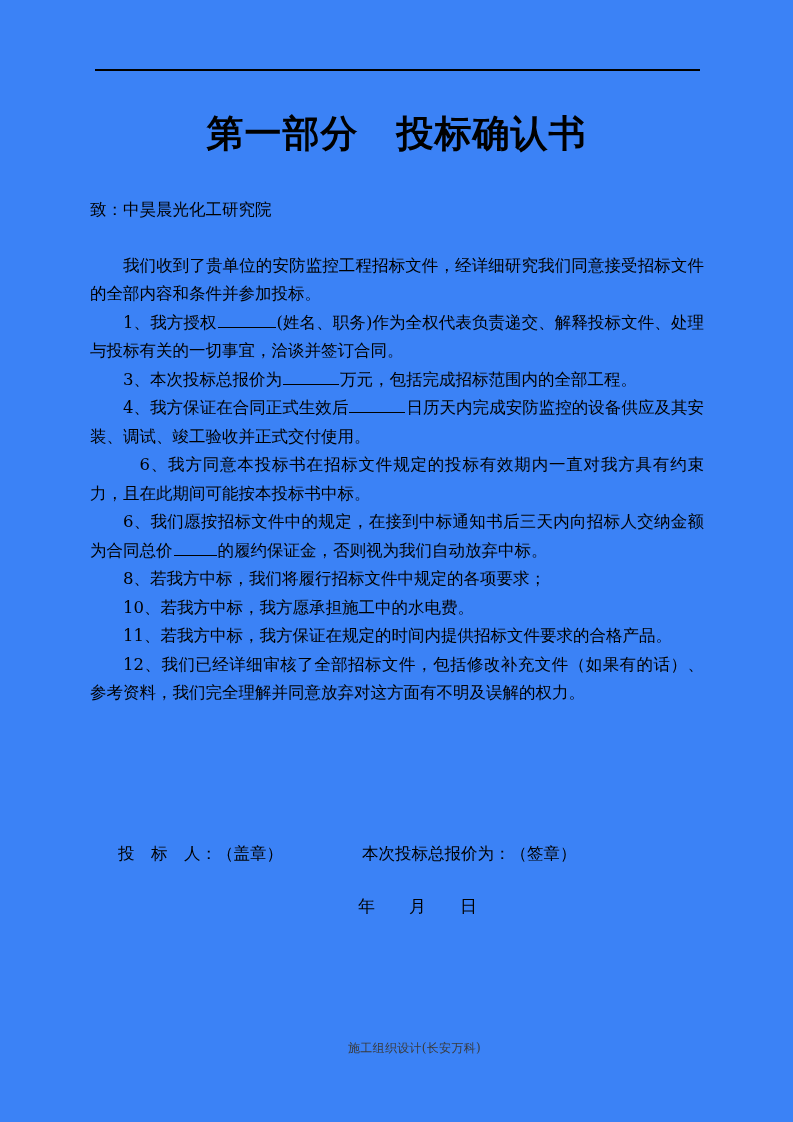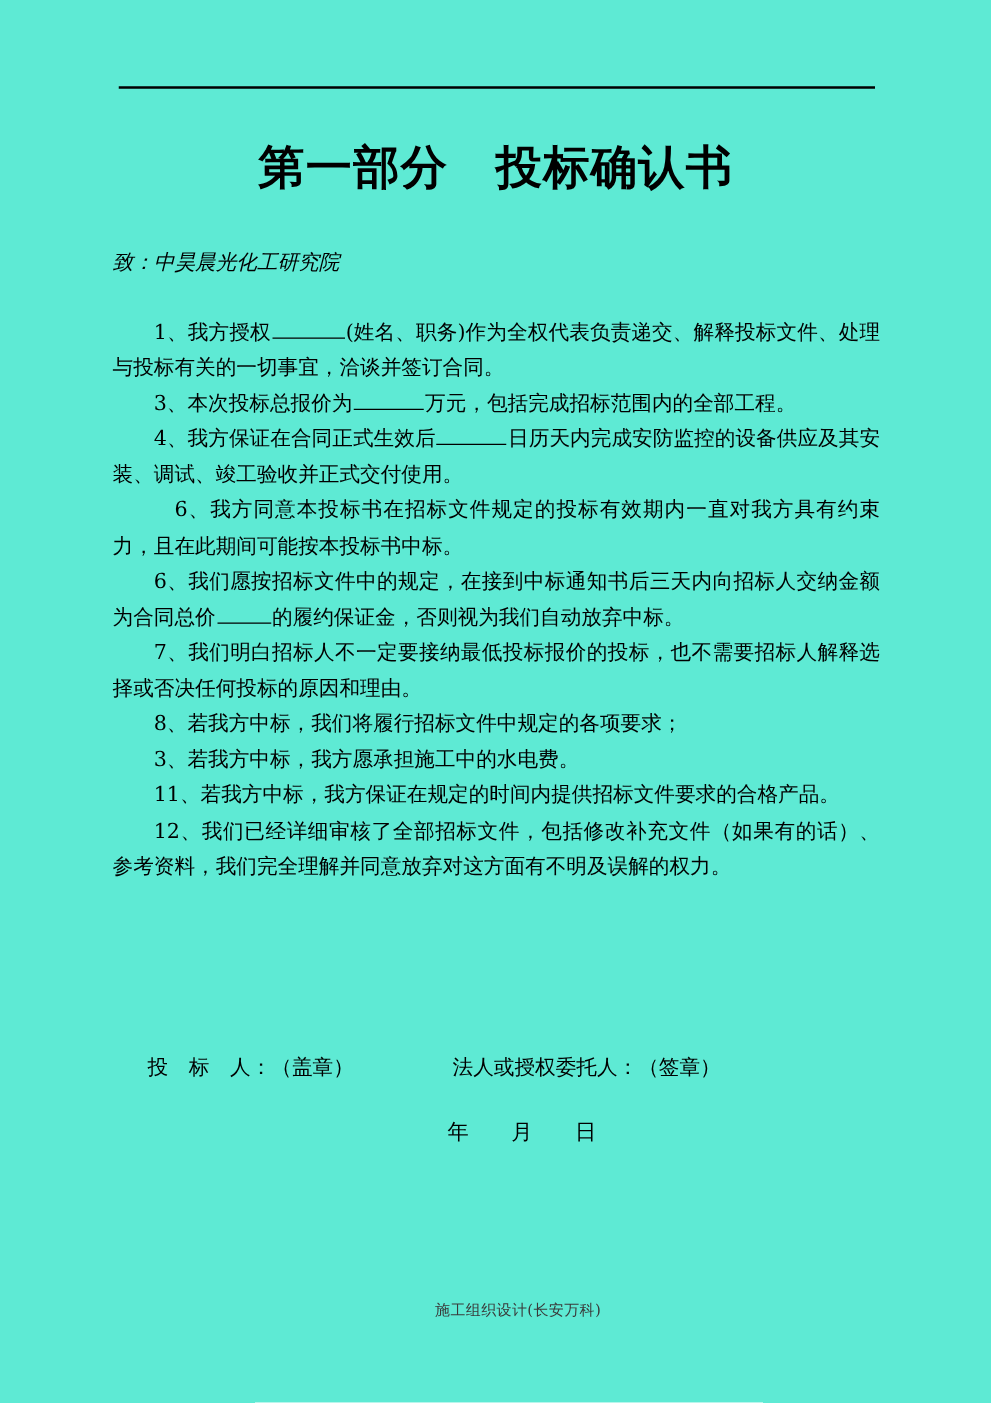--- a/index.html
+++ b/index.html
@@ -9,21 +9,21 @@
     background: #ffffff;
   }
   body {
     font-family: "DejaVu Serif", "Liberation Serif", serif;
     color: #000000;
   }
   .page {
     position: relative;
     width: 793px;
     height: 1122px;
-    background: #5eead4;
+    background: #3b82f6;
     overflow: hidden;
     box-sizing: border-box;
   }
   
   .header-rule {
     position: absolute;
     left: 95px;
     top: 69px;
     width: 605px;
     height: 0;
@@ -53,21 +53,20 @@
   .para {
     font-size: 16.5px;
     line-height: 28.5px;
     text-align: justify;
     text-justify: inter-ideograph;
     margin: 0;
     white-space: normal;
   }
   .addressee {
     margin-bottom: 27px;
-    font-style: italic;
   }
   .indent-2 {
     text-indent: 2em;
   }
   .indent-3 {
     text-indent: 3em;
   }
   
   .blank {
     display: inline-block;
@@ -134,48 +133,48 @@
 <div class="page">
 
   <div class="header-rule"></div>
 
   <div class="doc-title">第一部分　投标确认书</div>
 
   <div class="body-block">
 
     <p class="para addressee">致：中昊晨光化工研究院</p>
 
+    <p class="para indent-2">我们收到了贵单位的安防监控工程招标文件，经详细研究我们同意接受招标文件的全部内容和条件并参加投标。</p>
 
     <p class="para indent-2"><span>1、我方授权</span><span class="blank blank-lg"></span><span>(姓名、职务)作为全权代表负责递交、解释投标文件、处理与投标有关的一切事宜，洽谈并签订合同。</span></p>
 
 
     <p class="para indent-2"><span>3、本次投标总报价为</span><span class="blank blank-md"></span><span>万元，包括完成招标范围内的全部工程。</span></p>
 
     <p class="para indent-2"><span>4、我方保证在合同正式生效后</span><span class="blank blank-md"></span><span>日历天内完成安防监控的设备供应及其安装、调试、竣工验收并正式交付使用。</span></p>
 
     <p class="para indent-3">6、我方同意本投标书在招标文件规定的投标有效期内一直对我方具有约束力，且在此期间可能按本投标书中标。</p>
 
     <p class="para indent-2"><span>6、我们愿按招标文件中的规定，在接到中标通知书后三天内向招标人交纳金额为合同总价</span><span class="blank blank-sm"></span><span>的履约保证金，否则视为我们自动放弃中标。</span></p>
 
-    <p class="para indent-2">7、我们明白招标人不一定要接纳最低投标报价的投标，也不需要招标人解释选择或否决任何投标的原因和理由。</p>
 
     <p class="para indent-2">8、若我方中标，我们将履行招标文件中规定的各项要求；</p>
 
 
-    <p class="para indent-2">3、若我方中标，我方愿承担施工中的水电费。</p>
+    <p class="para indent-2">10、若我方中标，我方愿承担施工中的水电费。</p>
 
     <p class="para indent-2">11、若我方中标，我方保证在规定的时间内提供招标文件要求的合格产品。</p>
 
     <p class="para indent-2">12、我们已经详细审核了全部招标文件，包括修改补充文件（如果有的话）、参考资料，我们完全理解并同意放弃对这方面有不明及误解的权力。</p>
 
   </div>
 
   <div class="sign-block">
     <div class="sign-row">
       <span class="sign-left">投　标　人：（盖章）</span>
-      <span class="sign-right">法人或授权委托人：（签章）</span>
+      <span class="sign-right">本次投标总报价为：（签章）</span>
     </div>
     <div class="date-row">年　　月　　日</div>
   </div>
 
   <div class="footer">施工组织设计(长安万科)</div>
 
 </div>
 
 </body></html>

